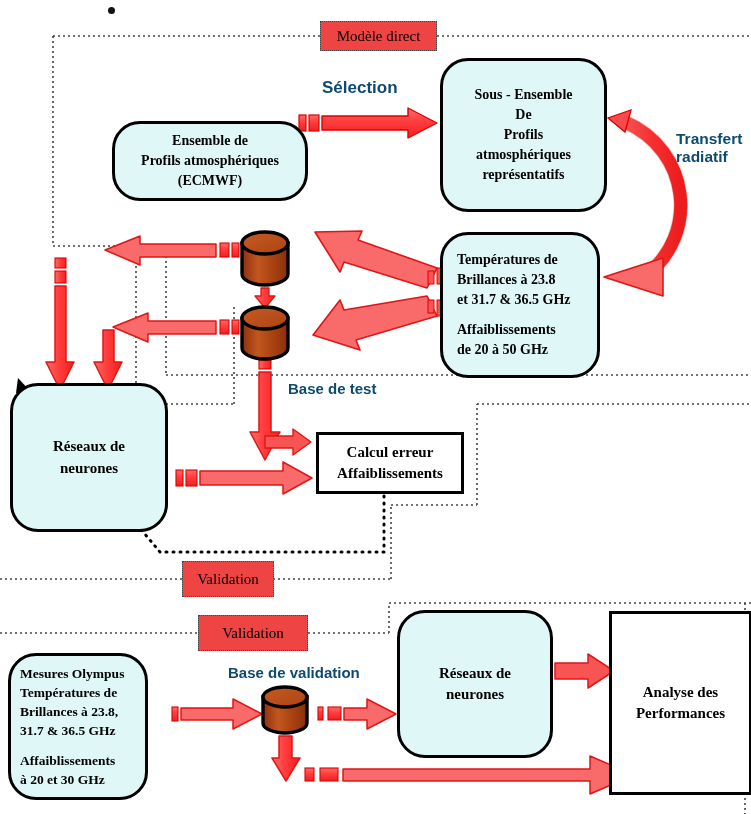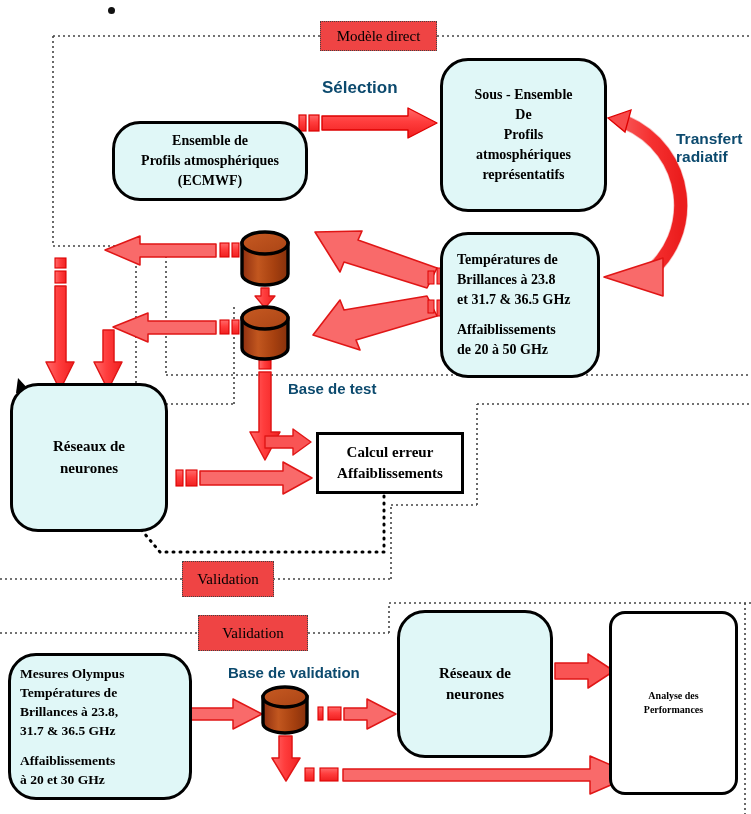--- a/index.html
+++ b/index.html
@@ -256,40 +256,40 @@
     </div>
   </div>
 
   <div class="node sqbox" style="left:292px;top:432px;width:148px;height:62px;font-size:15px;margin-left:24px;">
     <div class="txt">
       <div>Calcul erreur</div>
       <div>Affaiblissements</div>
     </div>
   </div>
 
-  <div class="node rbox" style="left:8px;top:653px;width:184px;height:147px;font-size:13.5px;justify-content:flex-start;">
+  <div class="node rbox" style="left:8px;top:653px;width:140px;height:147px;font-size:13.5px;justify-content:flex-start;">
     <div class="txt" style="text-align:left;padding-left:9px;">
       <div>Mesures Olympus</div>
       <div>Températures de</div>
       <div>Brillances à 23.8,</div>
       <div>31.7 &amp; 36.5 GHz</div>
       <div style="height:11px;"></div>
       <div>Affaiblissements</div>
       <div>à 20 et 30 GHz</div>
     </div>
   </div>
 
   <div class="node rbox" style="left:397px;top:610px;width:156px;height:148px;font-size:15px;">
     <div class="txt">
       <div>Réseaux de</div>
       <div>neurones</div>
     </div>
   </div>
 
-  <div class="node sqbox" style="left:609px;top:611px;width:129px;height:184px;font-size:10px;border-radius:16px;">
+  <div class="node sqbox" style="left:609px;top:611px;width:143px;height:184px;font-size:15px;">
     <div class="txt">
       <div>Analyse des</div>
       <div>Performances</div>
     </div>
   </div>
 
   <div class="lbl" style="left:322px;top:78px;font-size:17px;">Sélection</div>
 
 
   <div class="lbl" style="left:676px;top:130px;font-size:15.5px;">Transfert

